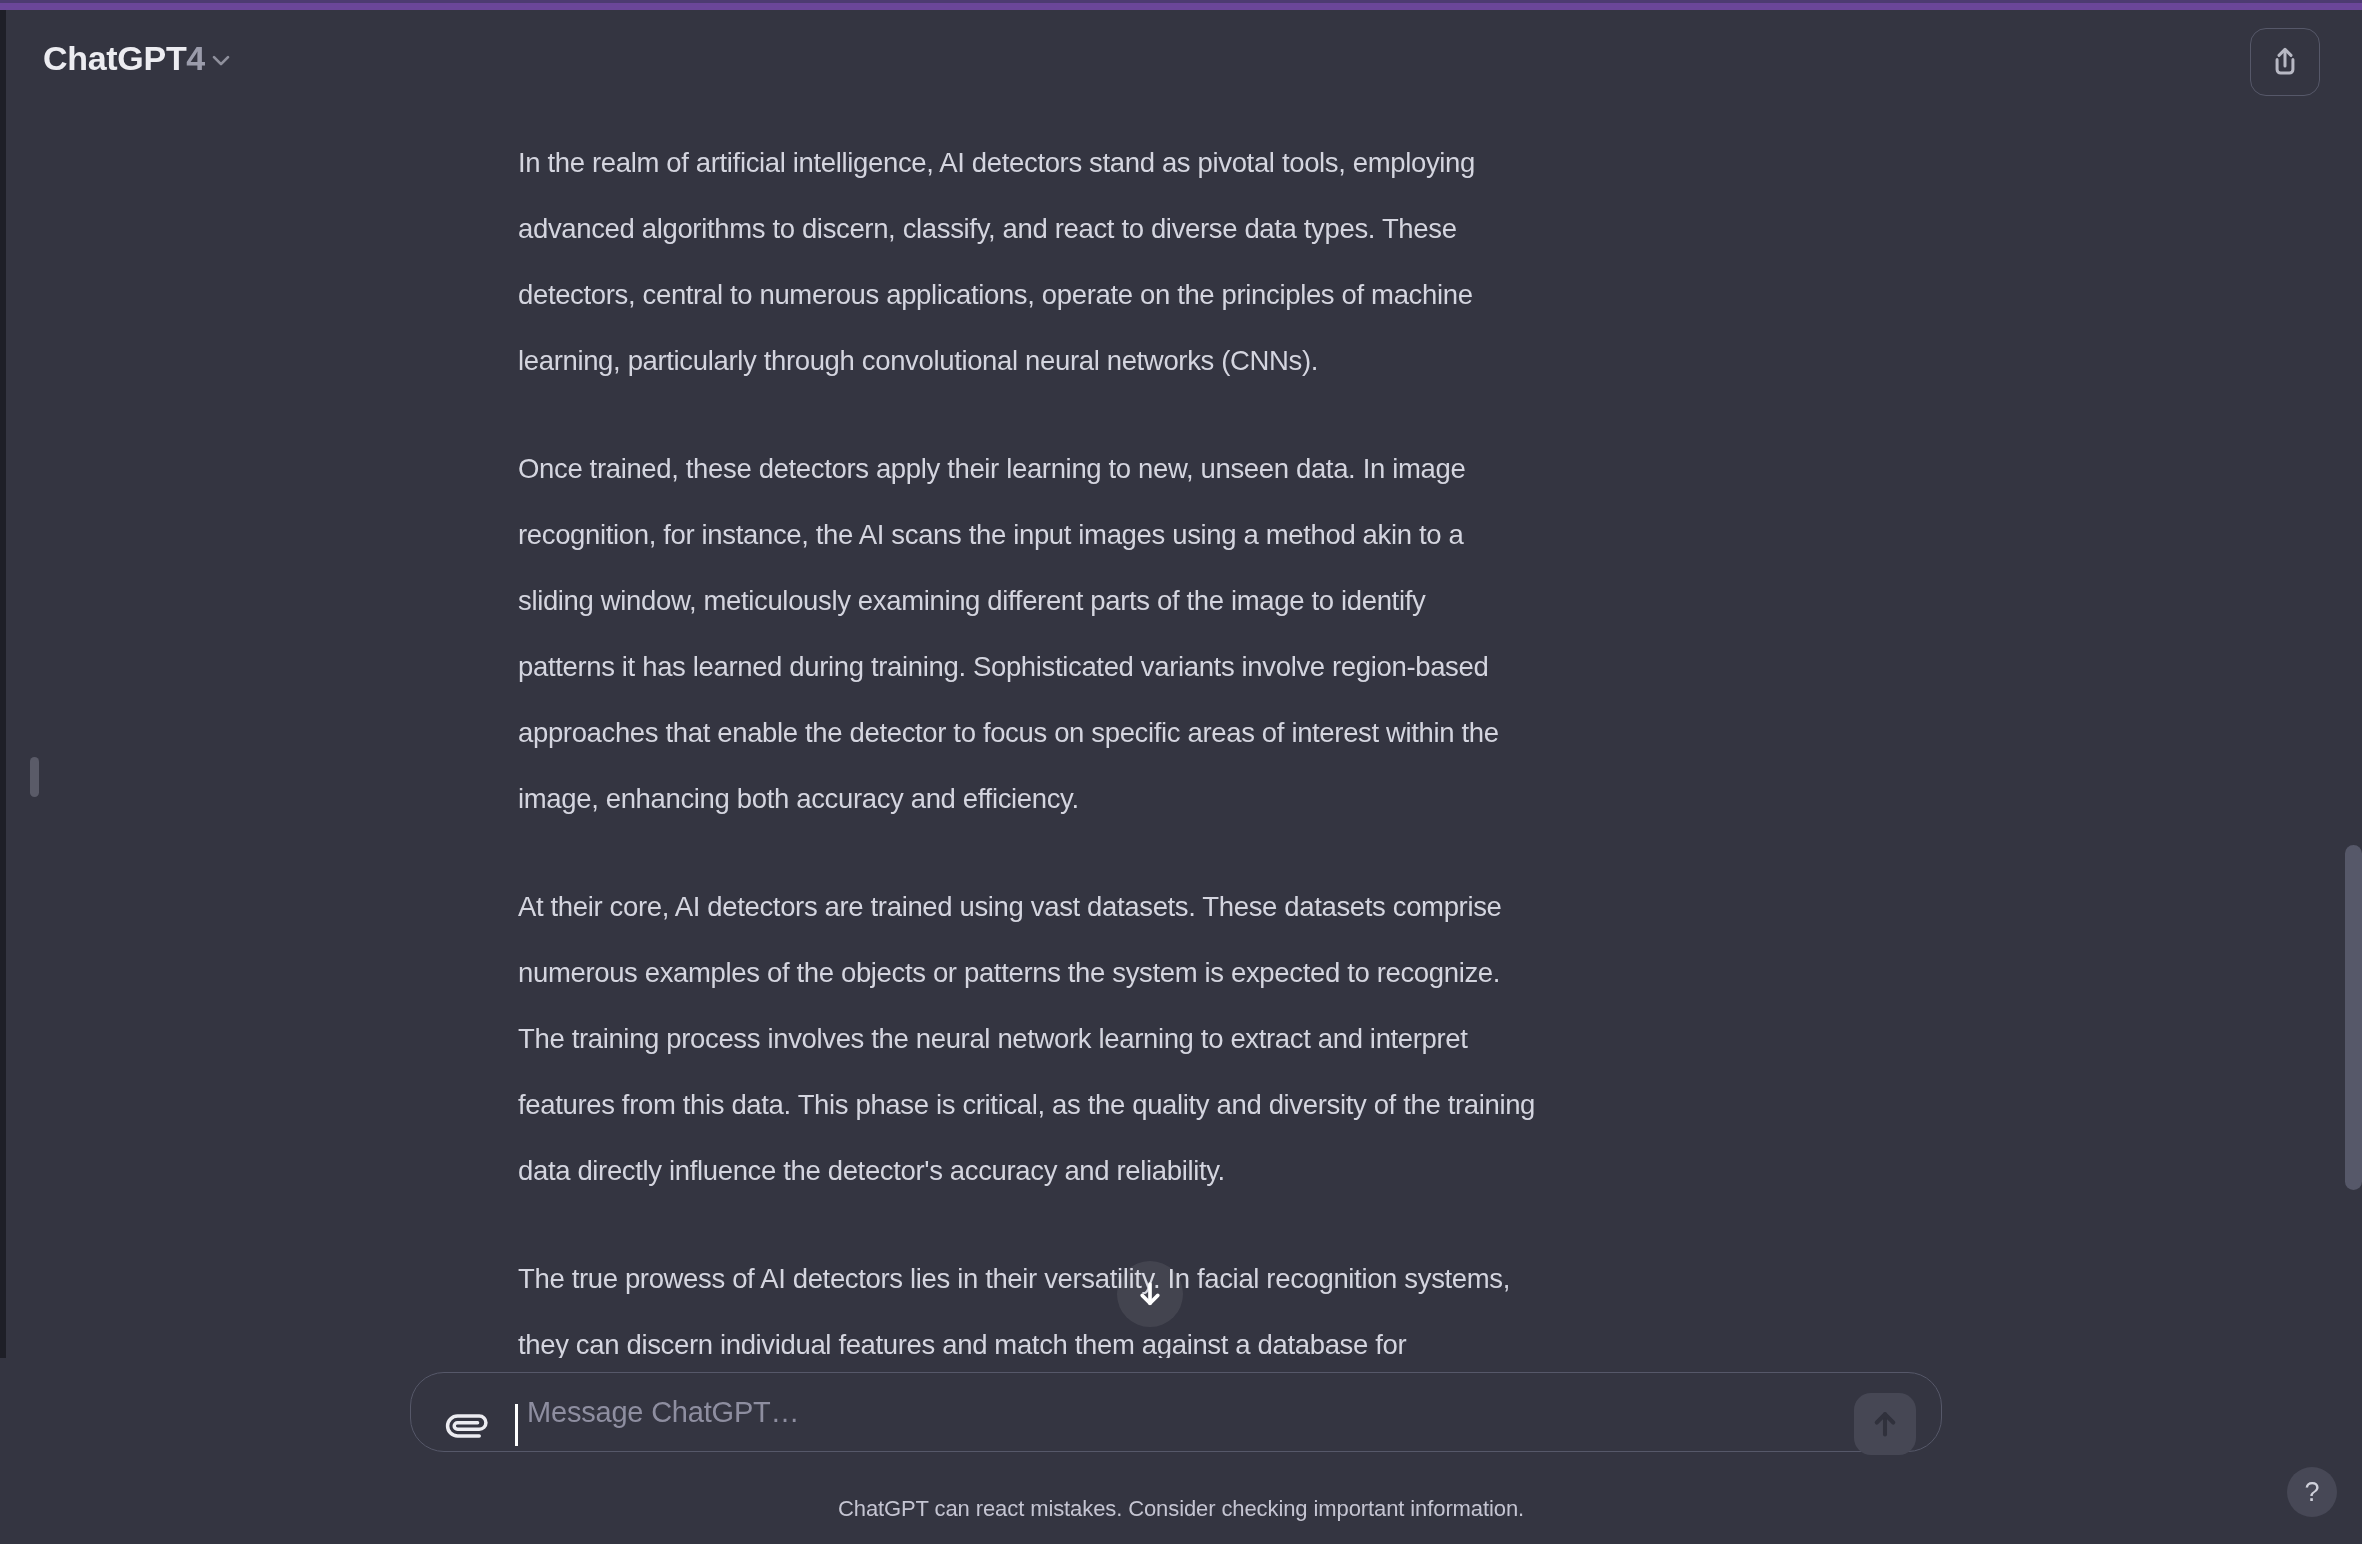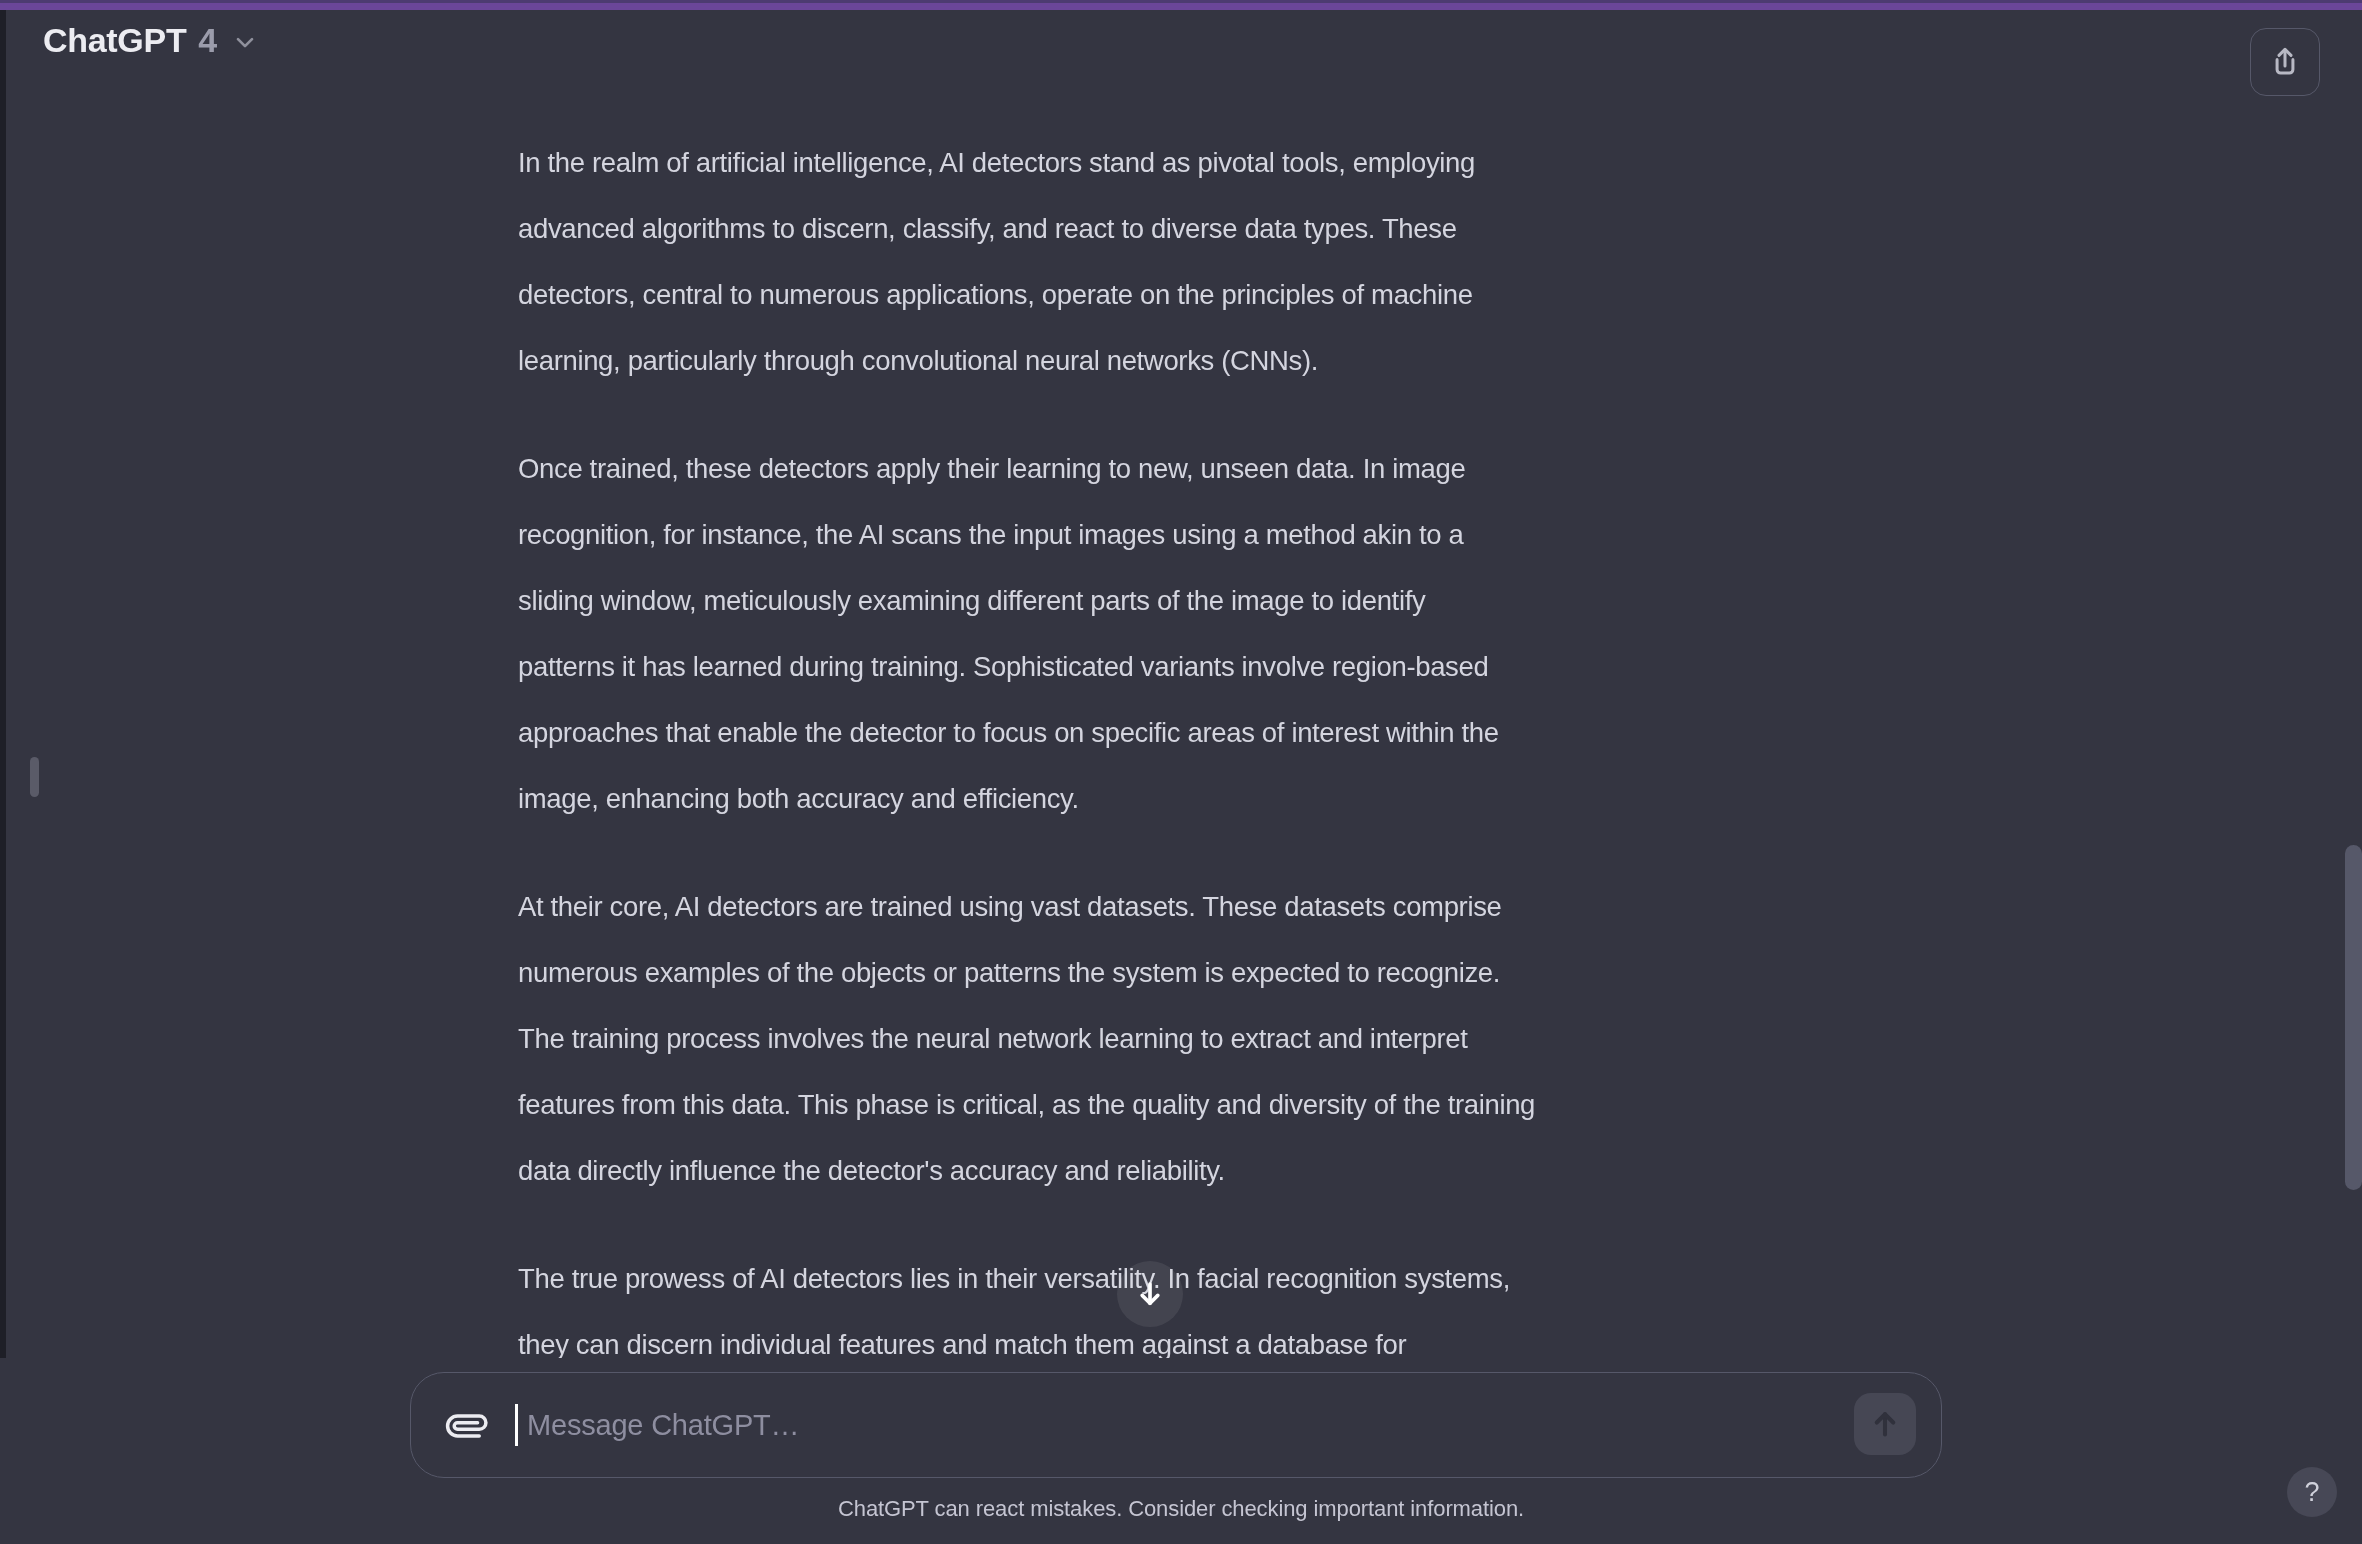--- a/index.html
+++ b/index.html
@@ -17,22 +17,22 @@
 
   
   .left-edge { position: absolute; left: 0; top: 10px; width: 6px; height: 1534px; background: #1e1f27; }
   .sidebar-toggle {
     position: absolute; left: 30px; top: 757px; width: 9px; height: 40px;
     background: #5a5b68; border-radius: 5px; border: none; padding: 0; cursor: pointer;
   }
 
   
   .model-switcher {
-    position: absolute; left: 43px; top: 16px; height: 48px;
-    display: flex; align-items: center; gap: 12px;
+    position: absolute; left: 43px; top: 34px; height: 48px;
+    display: flex; align-items: center; gap: 0;
     background: transparent; border: none; padding: 0; cursor: pointer;
   }
   .app-name { font-size: 34px; font-weight: 700; color: #ececf1; letter-spacing: -0.3px; }
   .model-version { font-size: 34px; font-weight: 600; color: #9b9cab; }
   .chev { display: inline-flex; margin-left: 2px; margin-top: 4px; }
 
   .share-btn {
     position: absolute; left: 2250px; top: 28px; width: 70px; height: 68px;
     background: transparent; border: 1.5px solid #565869; border-radius: 16px;
     display: flex; align-items: center; justify-content: center; cursor: pointer; padding: 0;
@@ -49,21 +49,21 @@
   
   .scroll-bottom {
     position: absolute; left: 1117px; top: 1261px; width: 66px; height: 66px;
     border-radius: 50%; background: rgba(255,255,255,0.08); border: none; cursor: pointer;
     display: flex; align-items: center; justify-content: center; padding: 0;
   }
 
   
   .bottom-panel { position: absolute; left: 0; top: 1358px; width: 100%; height: 186px; background: #343541; }
   .composer {
-    position: absolute; left: 410px; top: 14px; width: 1532px; height: 106px;
+    position: absolute; left: 410px; top: 14px; width: 1532px; height: 80px;
     border: 1.5px solid #565869; border-radius: 34px; box-sizing: border-box;
     background: #343541;
   }
   .attach {
     position: absolute; left: 32px; top: 29px; width: 48px; height: 48px;
     background: transparent; border: none; padding: 0; cursor: pointer;
     display: flex; align-items: center; justify-content: center;
   }
   .caret { position: absolute; left: 104px; top: 31px; width: 3px; height: 42px; background: #ffffff; }
   .msg-input {

